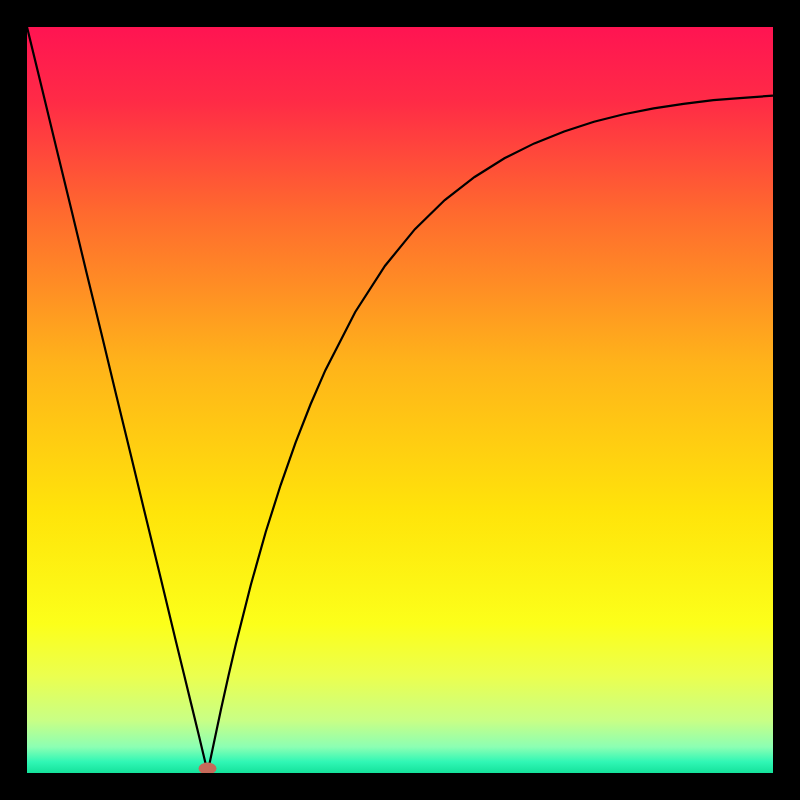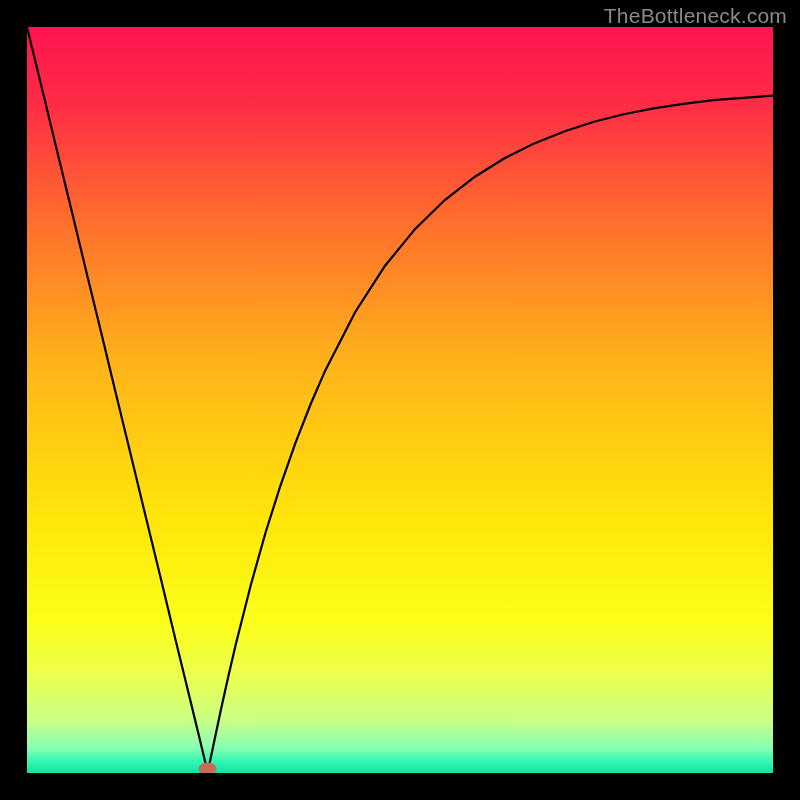--- a/index.html
+++ b/index.html
@@ -58,15 +58,14 @@
             <stop offset="98.5%" stop-color="#30f7b5"></stop>
             <stop offset="100%" stop-color="#14e29b"></stop>
           </linearGradient>
       </defs>
       <rect id="bg-rect" x="0" y="0" width="746" height="746" fill="url(#bg-grad)"></rect>
       <path id="curve-path" fill="none" stroke="#000000" stroke-width="2.2" d="M0.00 0.00 L14.92 61.17 L29.84 123.09 L44.76 184.26 L59.68 246.18 L74.60 307.35 L89.52 369.27 L104.44 430.44 L119.36 492.36 L134.28 553.53 L149.20 615.45 L156.66 646.04 L164.12 676.62 L171.58 707.21 L179.04 738.54 L180.53 746.00 L186.50 717.65 L193.96 682.59 L201.42 649.02 L208.88 616.94 L223.80 558.01 L238.72 505.04 L253.64 458.04 L268.56 415.52 L283.48 377.48 L298.40 343.16 L328.24 284.97 L358.08 238.72 L387.92 202.17 L417.76 173.07 L447.60 149.95 L477.44 131.30 L507.28 116.38 L537.12 104.44 L566.96 94.74 L596.80 87.28 L626.64 81.31 L656.48 76.84 L686.32 73.11 L716.16 70.87 L746.00 68.63"></path>
       <ellipse id="opt-marker" rx="9" ry="6" cx="180.53" cy="741.52" fill="#c66a5a"></ellipse>
     </svg>
   </div>
 
-  <div class="watermark">TheBottleneck.com</div>
 
 </div>
 
 </body></html>

